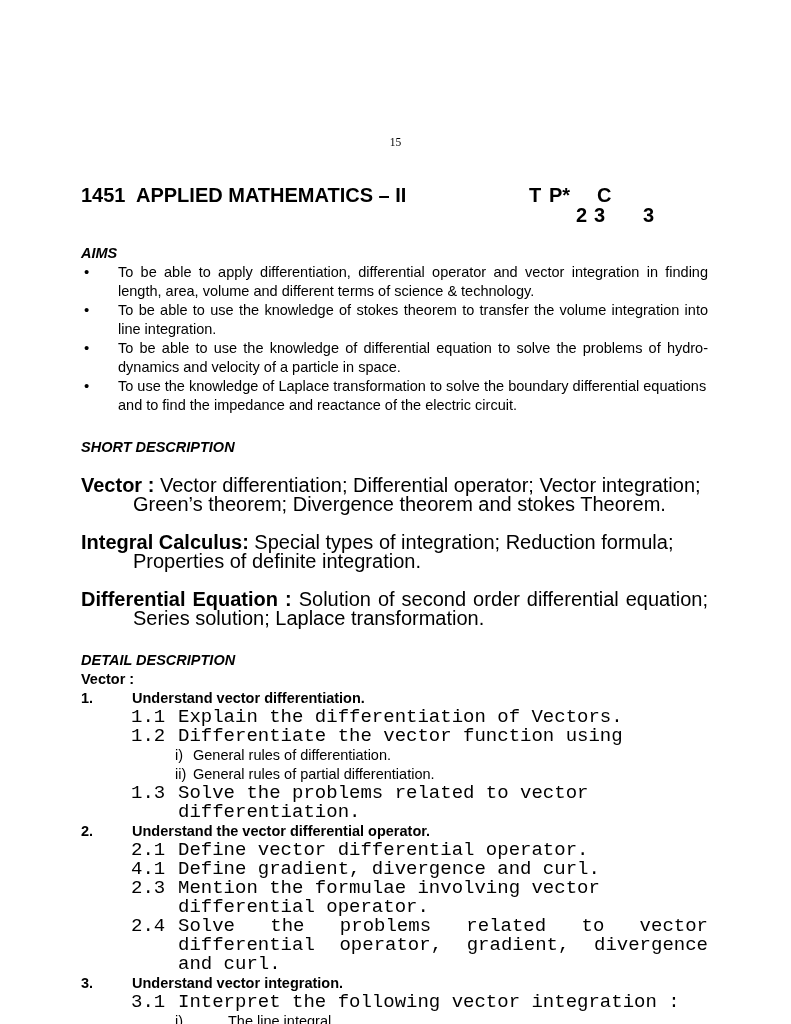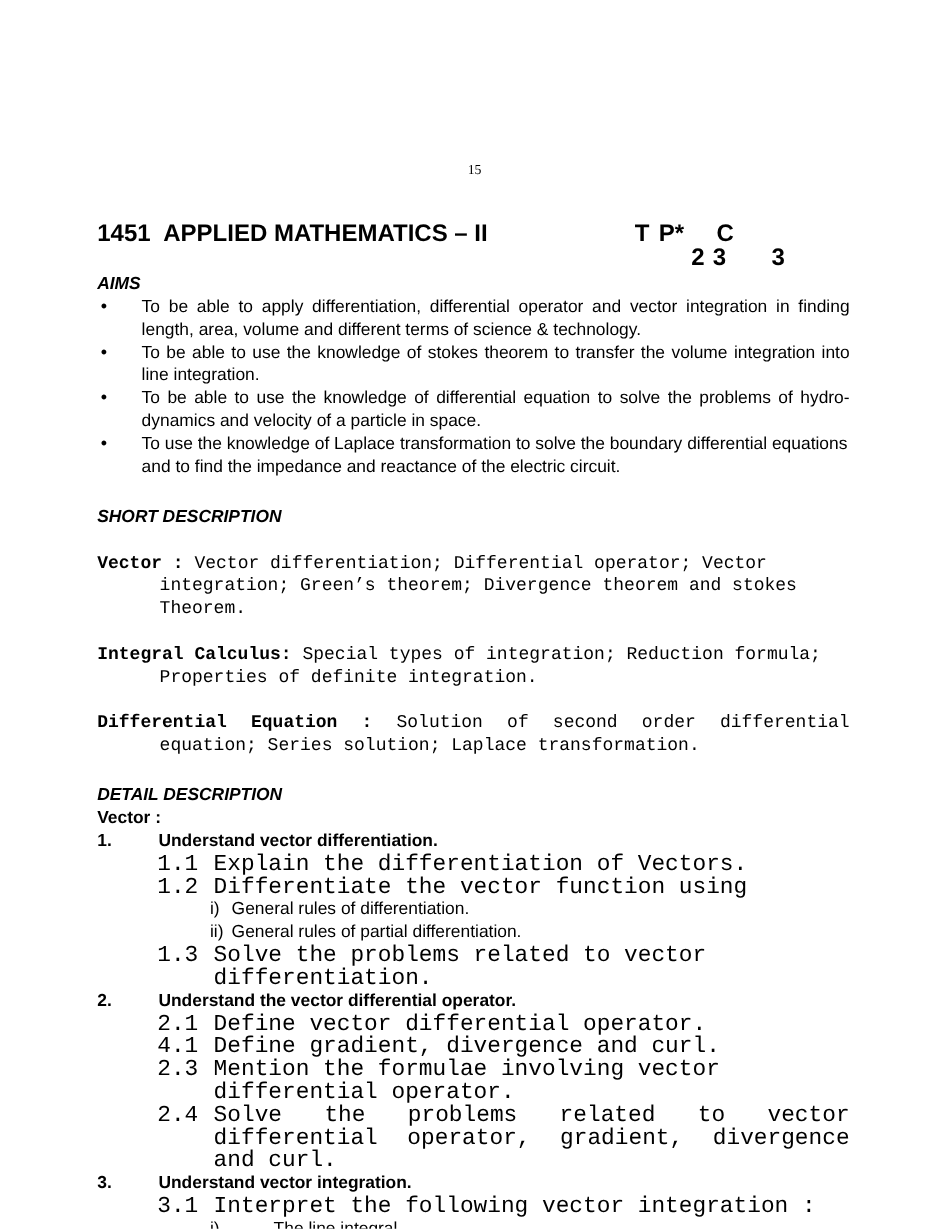--- a/index.html
+++ b/index.html
@@ -65,21 +65,21 @@
   .val-p  { position: absolute; left: 513px; top: 20px; }
   .val-c  { position: absolute; left: 562px; top: 20px; }
 
   
   .sec-head {
     font-style: italic;
     font-weight: bold;
     font-size: 14.5px;
     line-height: 19px;
   }
-  .sec-head.aims      { margin-top: 28px; }
+  .sec-head.aims      { margin-top: 44px; }
   .sec-head.short     { margin-top: 23px; }
   .sec-head.detail    { margin-top: 23px; }
 
   
   ul.aims-list {
     list-style: none;
     margin: 0;
     padding: 0;
     font-size: 14.5px;
     line-height: 19px;
@@ -93,28 +93,27 @@
   ul.aims-list li .bullet {
     position: absolute;
     left: 3px;
     top: -1px;
     font-size: 15px;
   }
   ul.aims-list li.nojust { text-align: left; }
 
   
   .sd-block {
-    font-size: 15px;
+    font-size: 20px;
     line-height: 19px;
     padding-left: 52px;
     text-indent: -52px;
     margin-top: 19px;
     text-align: justify;
     text-justify: inter-word;
-    font-family: Liberation Mono, monospace;
   }
   .sd-block.left { text-align: left; }
   .sd-block b { font-weight: bold; }
 
   
   .vector-label {
     font-weight: bold;
     font-size: 14.5px;
     line-height: 19px;
   }

